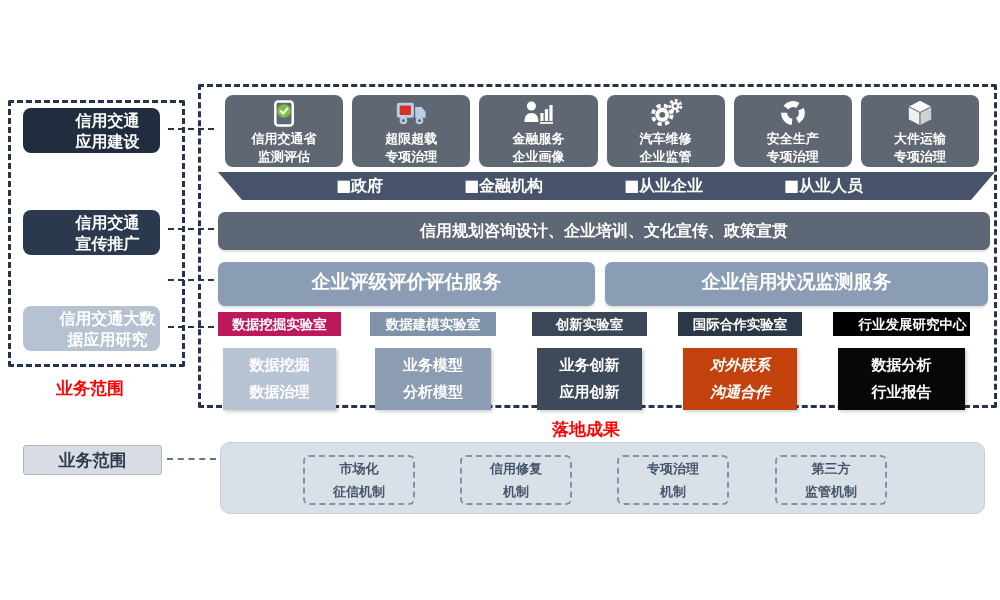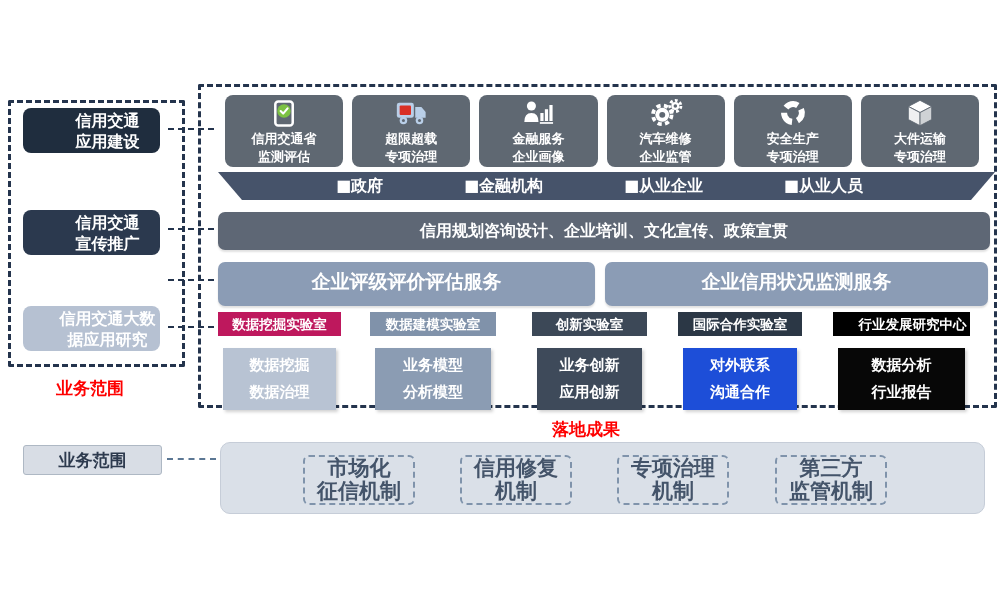--- a/index.html
+++ b/index.html
@@ -54,31 +54,31 @@
 
   
   .lab { position:absolute; top:312px; }
   .lab-header { height:24px; line-height:24px; text-align:center; color:#fff; font-weight:bold; font-size:13.5px; }
   .lab-body { margin:12px auto; width:92%; height:62px; display:flex; flex-direction:column;
     justify-content:space-evenly; text-align:center; color:#fff; font-weight:bold; font-size:15px;
     box-shadow:2px 2px 3px rgba(0,0,0,.18); }
   .lab1 { left:218px; width:123px; } .lab1 .lab-header{background:#be185d;} .lab1 .lab-body{background:#b8c3d3;}
   .lab2 { left:370px; width:126px; } .lab2 .lab-header{background:#8092aa;} .lab2 .lab-body{background:#8b9cb3;}
   .lab3 { left:532px; width:115px; } .lab3 .lab-header{background:#3c4857;} .lab3 .lab-body{background:#3e4a5a;}
-  .lab4 { left:678px; width:124px; } .lab4 .lab-header{background:#2b3745;} .lab4 .lab-body{background:#1d4ed8;}
+  .lab4 { left:678px; width:124px; } .lab4 .lab-header{background:#2b3745;} .lab4 .lab-body{background:#c2410c;font-style:italic;}
   .lab5 { left:833px; width:137px; } .lab5 .lab-header{background:#000000;padding-left:22px;} .lab5 .lab-body{background:#070707;}
 
   
   .biz-box { position:absolute; left:23px; top:445px; width:139px; height:30px; background:#d8dde5;
     border:1px solid #aeb8c4; border-radius:3px; color:#2d3a4e; font-weight:bold; font-size:17px;
     line-height:28px; text-align:center; }
   .bottom-bar { position:absolute; left:220px; top:442px; width:765px; height:72px; background:#dae0e8;
     border:1px solid #c6cdd8; border-radius:10px; }
   .mech { position:absolute; top:455px; width:112px; height:50px; border:2px dashed #7f93ab; border-radius:6px;
-    color:#44546a; font-weight:bold; font-size:21px; line-height:23px; text-align:center;
+    color:#44546a; font-weight:bold; font-size:13px; line-height:23px; text-align:center;
     display:flex; flex-direction:column; justify-content:flex-start; }
   .m1{left:303px;} .m2{left:460px;} .m3{left:617px;} .m4{left:775px;}
 
   .two-line span { display:block; }
 </style>
 </head>
 <body>
 
 <div class="canvas">
 

